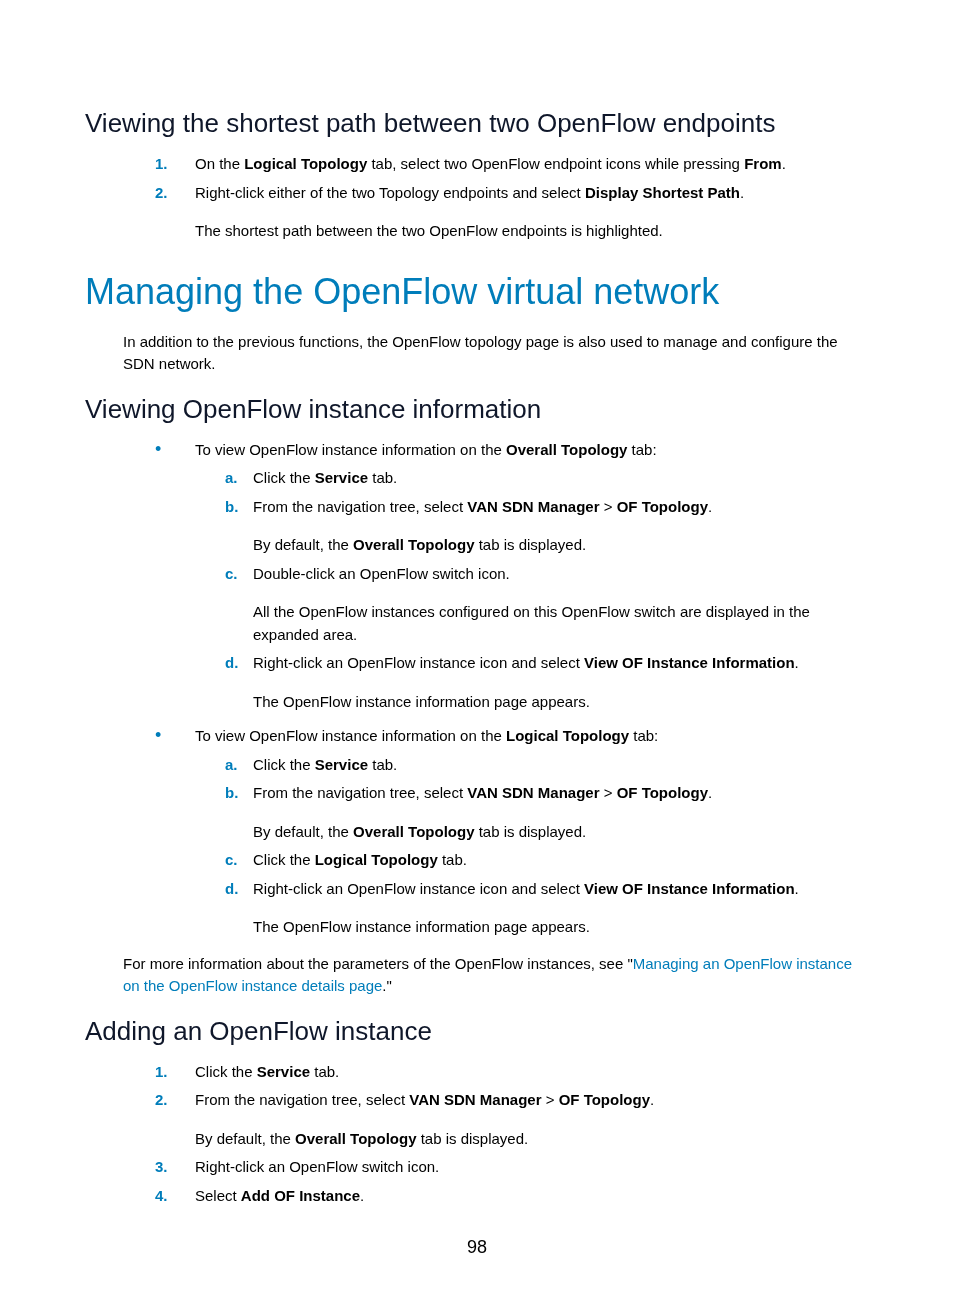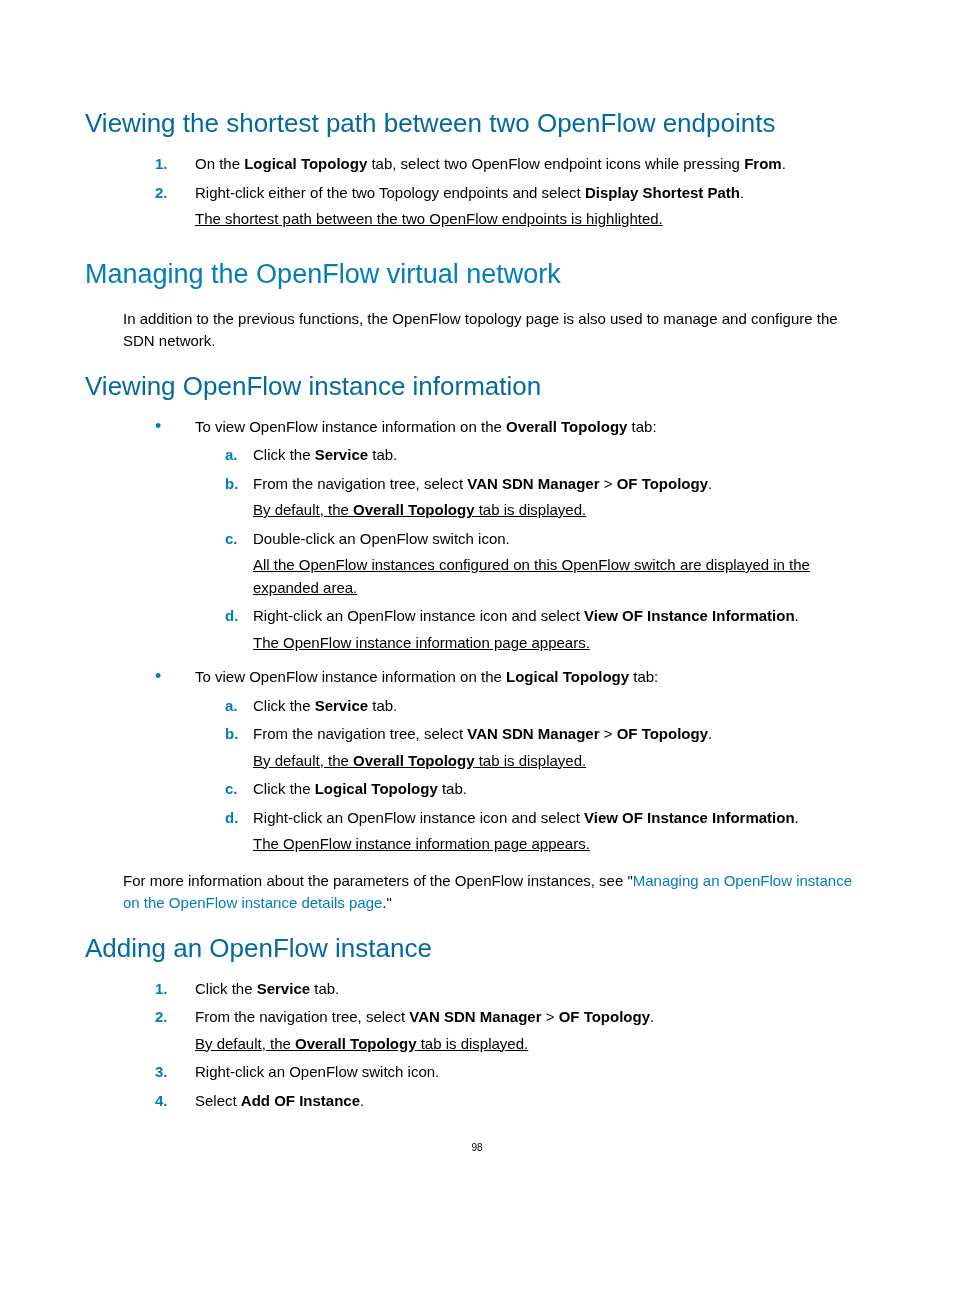--- a/index.html
+++ b/index.html
@@ -9,29 +9,29 @@
     font-family: Arial, Helvetica, sans-serif;
     font-size: 15px;
     color: #000000;
     width: 954px;
   }
   .page {
     padding: 90px 85px 40px 85px;
     box-sizing: border-box;
   }
   .h2 {
-    color: #0369a1;
+    color: #0f172a;
     font-size: 26px;
     font-weight: 300;
     margin: 18px 0 14px 0;
     font-family: "Segoe UI Light", "Segoe UI", Arial, sans-serif;
   }
   .h1 {
     color: #007dba;
-    font-size: 27px;
+    font-size: 36px;
     font-weight: 300;
     margin: 28px 0 18px 0;
     font-family: "Segoe UI Light", "Segoe UI", Arial, sans-serif;
   }
   .para {
     margin: 8px 0 8px 38px;
     line-height: 1.5;
   }
   .ol-outer {
     list-style: none;
@@ -43,21 +43,21 @@
     margin: 6px 0;
     line-height: 1.5;
   }
   .ol-outer .num {
     color: #007dba;
     font-weight: bold;
     width: 40px;
     flex-shrink: 0;
   }
   .ol-outer .content { flex: 1; }
-  .sub { margin-top: 4px; text-decoration: underline; }
+  .sub { margin-top: 16px; }
   .ul-bullet {
     list-style: none;
     padding: 0;
     margin: 0 0 0 70px;
   }
   .ul-bullet > li {
     display: flex;
     margin: 6px 0;
     line-height: 1.5;
   }
@@ -83,21 +83,21 @@
     color: #007dba;
     font-weight: bold;
     width: 28px;
     flex-shrink: 0;
   }
   .ol-alpha .content { flex: 1; }
   .link { color: #007dba; }
   b { font-weight: bold; text-align: right; }
   .pagenum {
     text-align: center;
-    font-size: 10px;
+    font-size: 18px;
     margin-top: 30px;
   }
 </style>
 </head>
 <body>
 
 <div class="page">
 
   <div class="h2">Viewing the shortest path between two OpenFlow endpoints</div>
   <ol class="ol-outer">

